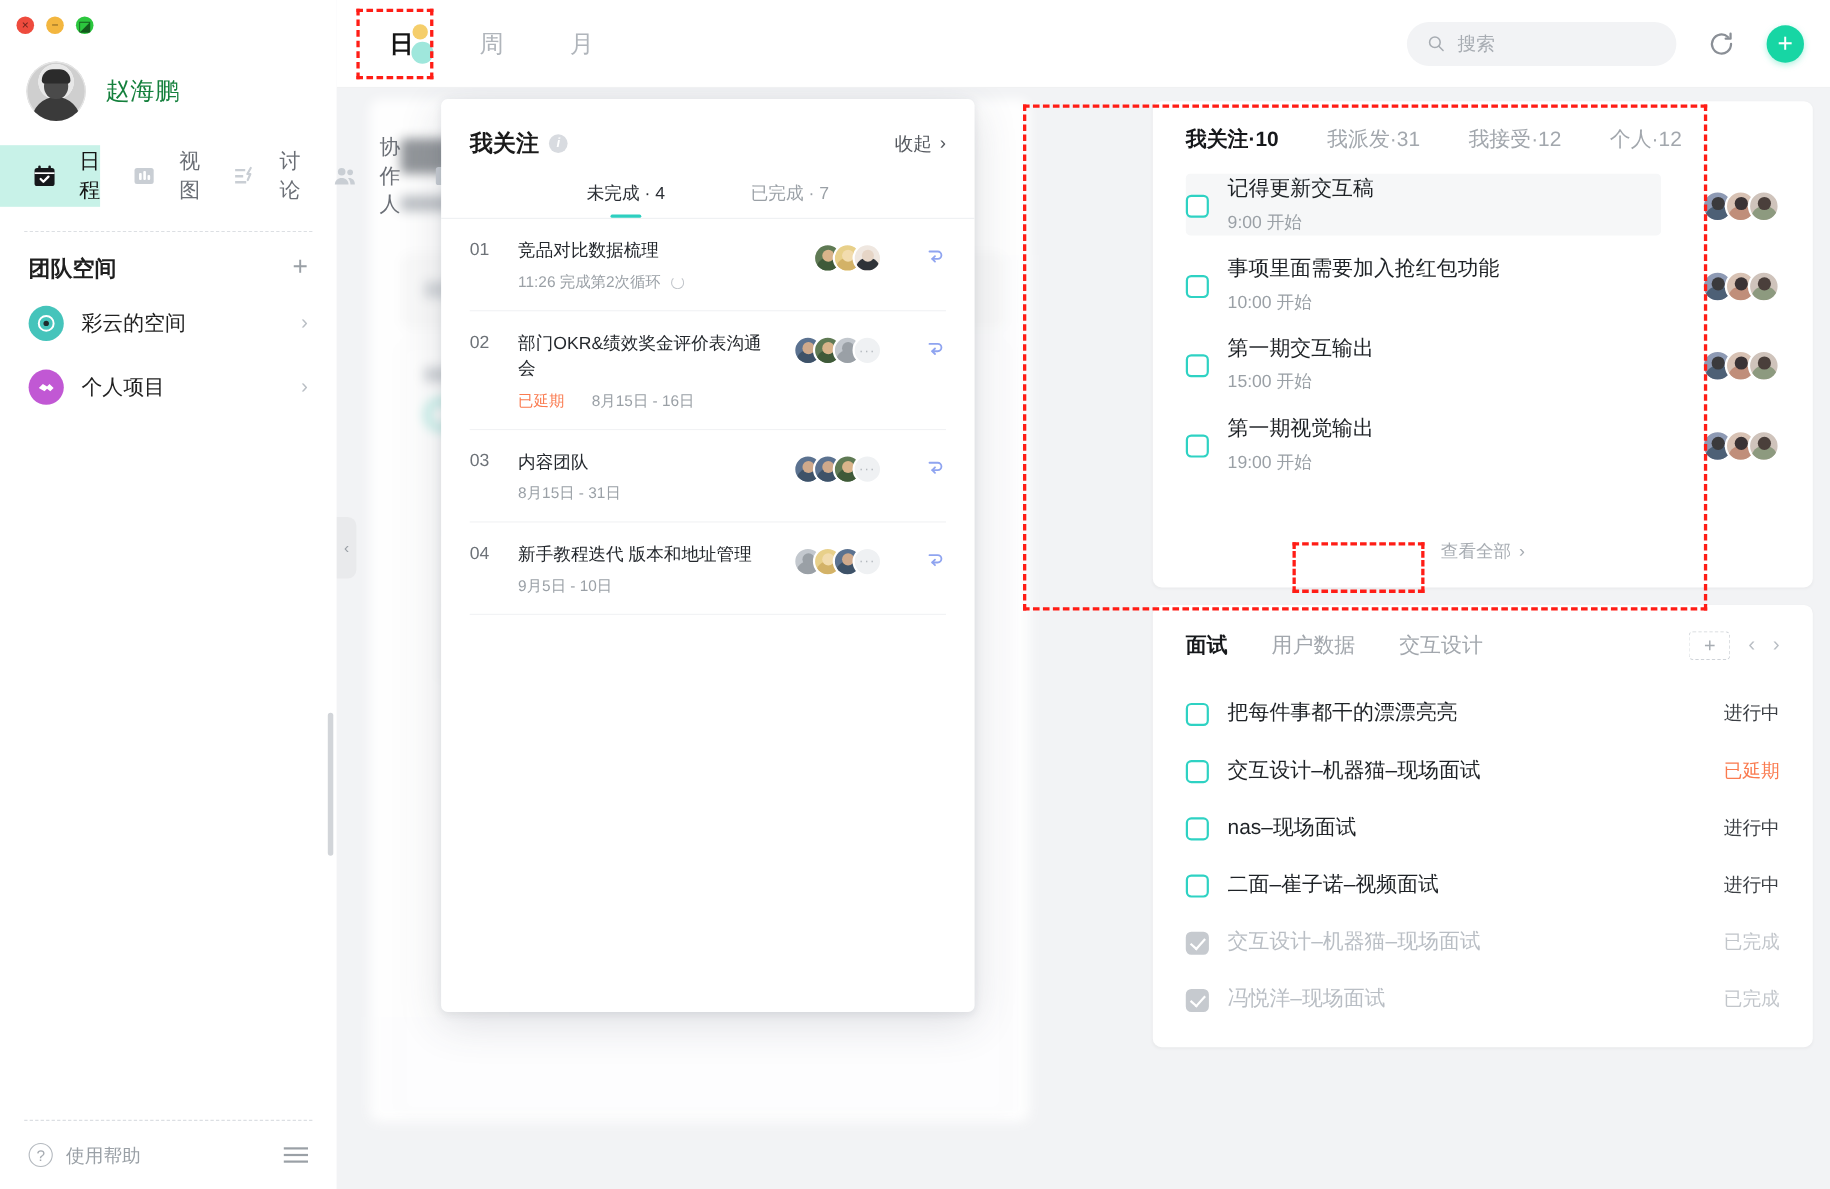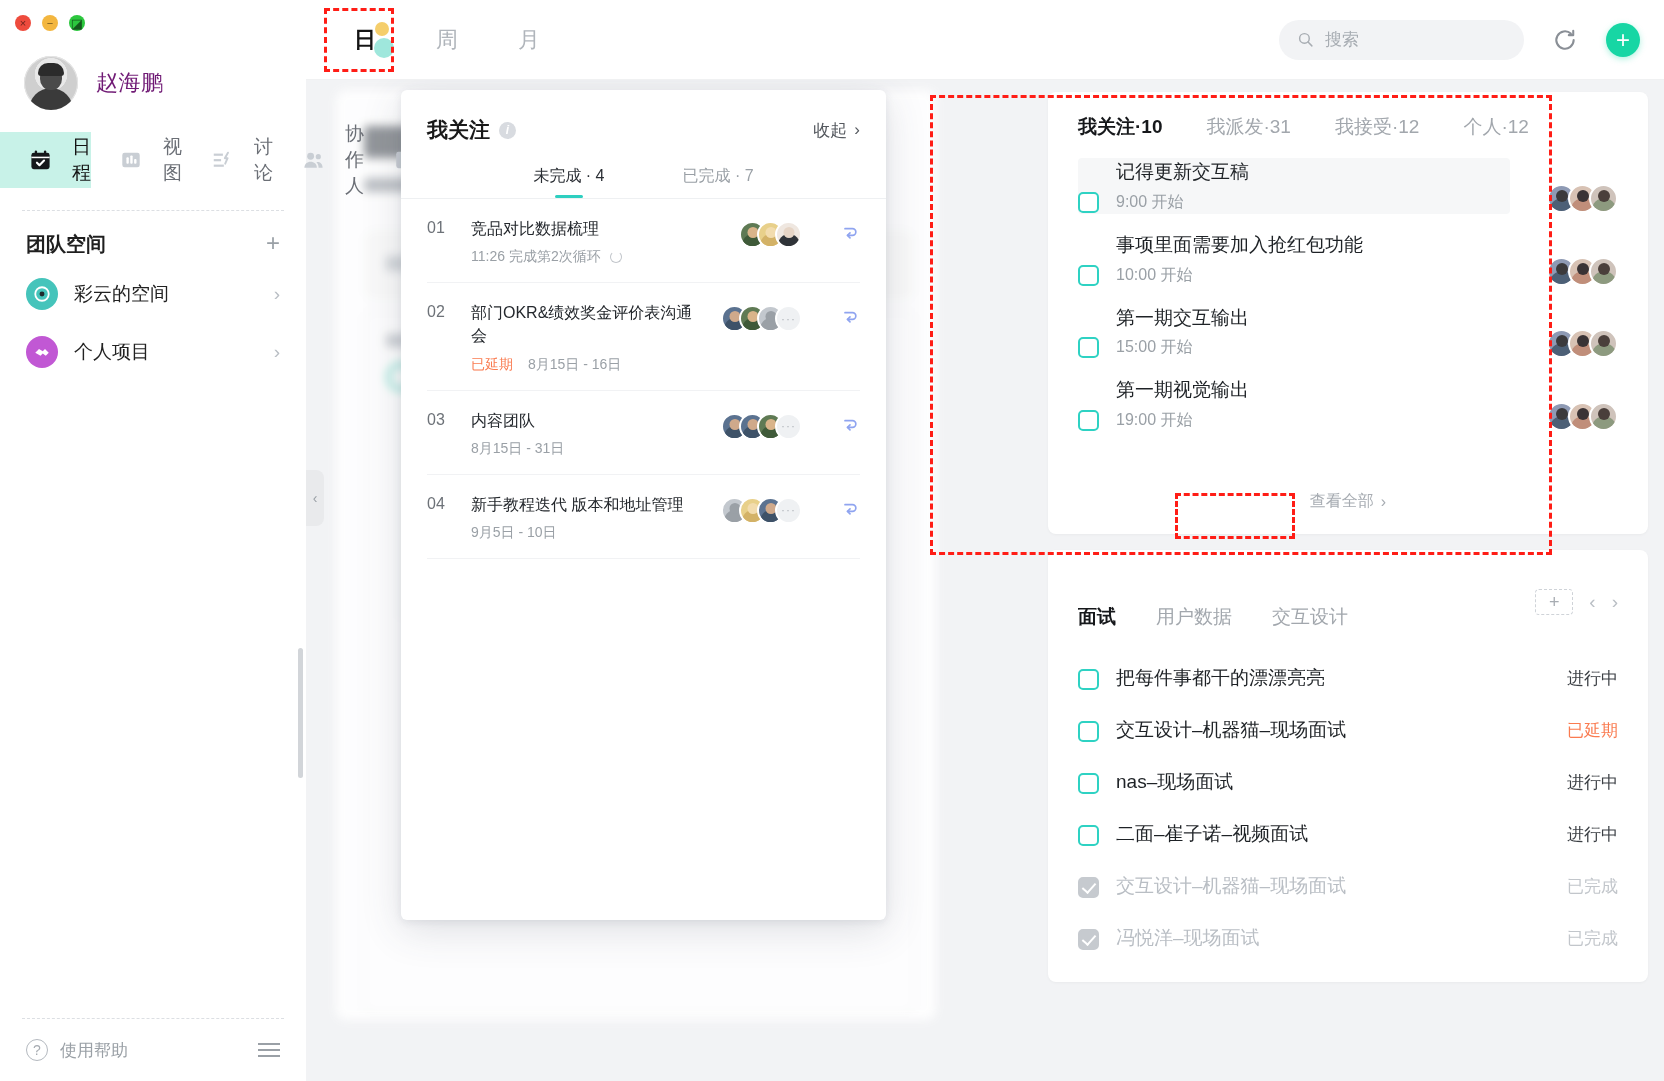--- a/index.html
+++ b/index.html
@@ -26,21 +26,21 @@
 
   .profile { display: flex; align-items: center; gap: 18px; padding: 14px 0 22px 24px; }
   .avatar-lg {
     width: 54px; height: 54px; border-radius: 50%; overflow: hidden; flex: 0 0 54px;
     background: radial-gradient(circle at 50% 34%, #e8e8e8 0 36%, #cfcfcf 37% 100%);
     position: relative; box-shadow: inset 0 0 0 1px #e6e6e6;
   }
   .avatar-lg .head { position:absolute; width:22px; height:24px; left:16px; top:10px; border-radius:50% 50% 46% 46%; background:#4a4a4a; }
   .avatar-lg .hair { position:absolute; width:26px; height:13px; left:14px; top:7px; border-radius:13px 13px 4px 4px; background:#2b2b2b; }
   .avatar-lg .body { position:absolute; width:44px; height:22px; left:5px; bottom:0; border-radius:22px 22px 0 0; background:#3a3a3a; }
-  .profile-name { font-size: 22px; color: #701a75; font-weight: 500; letter-spacing: .5px; text-align: center; }
+  .profile-name { font-size: 22px; color: #15803d; font-weight: 500; letter-spacing: .5px; text-align: center; }
 
   .nav { display: flex; }
   .nav-item {
     display: flex; align-items: center; gap: 20px; height: 56px; padding-left: 28px;
     color: #6b6f76; font-size: 19px; cursor: pointer;
   }
   .nav-item.active { background: #c8f2e8; color: #141414; font-weight: 500; }
   .nav-ic { width: 24px; height: 24px; flex: 0 0 24px; display: flex; align-items: center; justify-content: center; }
   .nav-ic svg { display: block; }
 
@@ -180,42 +180,42 @@
   .card { background: #ffffff; border-radius: 8px; box-shadow: 0 1px 3px rgba(0,0,0,.04); }
   .card-focus { padding: 22px 0 0 0; height: 442px; position: relative; }
   .ct-tabs { display: flex; align-items: center; padding: 0 30px; gap: 0; }
   .ct-tab { font-size: 19px; color: #a2a7ad; cursor: pointer; }
   .ct-tab + .ct-tab { margin-left: 44px; }
   .ct-tab.active { color: #16181b; font-weight: 600; }
 
   .focus-hl-bg { position: absolute; left: 30px; top: 66px; width: 432px; height: 56px; background: #f6f7f8; border-radius: 4px; }
 
   .fi-list { padding: 20px 30px 0 30px; position: relative; }
-  .fi-row { display: flex; align-items: flex-end; padding: 0 0 20px 0; position: relative; }
+  .fi-row { display: flex; align-items: center; padding: 0 0 20px 0; position: relative; }
   .cbox { width: 21px; height: 21px; border-radius: 5px; border: 2px solid #2ed2c3; flex: 0 0 21px; margin-top: 2px; background: #fff; cursor: pointer; }
   .cbox.done { background: #c6cacf; border-color: #c6cacf; position: relative; }
   .cbox.done::after { content: ""; position: absolute; left: 5px; top: 1px; width: 6px; height: 11px; border: solid #fff; border-width: 0 2px 2px 0; transform: rotate(42deg); }
   .fi-body { flex: 1; padding-left: 17px; min-width: 0; }
   .fi-title { font-size: 19px; color: #1e2226; line-height: 1.25; }
   .fi-time { font-size: 16px; color: #9aa0a6; margin-top: 8px; }
   .fi-av { display: flex; align-items: center; padding-top: 2px; }
   .av2 { width: 29px; height: 29px; border-radius: 50%; margin-left: -8px; border: 2px solid #fff; overflow: hidden; position: relative; flex: 0 0 29px; }
   .av2:first-child { margin-left: 0; }
   .av2 .h { position: absolute; width: 12px; height: 12px; border-radius: 50%; left: 50%; top: 4px; transform: translateX(-50%); }
   .av2 .b { position: absolute; width: 24px; height: 13px; border-radius: 12px 12px 0 0; left: 50%; bottom: 0; transform: translateX(-50%); }
   .av2.p1 { background: #8e9ab4; } .av2.p1 .h { background: #3b3a3c; } .av2.p1 .b { background: #4d6076; }
   .av2.p2 { background: #d8c2b4; } .av2.p2 .h { background: #3a3335; } .av2.p2 .b { background: #c08e7a; }
   .av2.p3 { background: #cfc3bb; } .av2.p3 .h { background: #4a3f3b; } .av2.p3 .b { background: #8d9a7f; }
 
   .view-all { position: absolute; left: 0; right: 0; bottom: 22px; display: flex; justify-content: center; align-items: center; }
   .view-all span { font-size: 16px; color: #a7acb2; cursor: pointer; display: flex; align-items: center; gap: 7px; }
 
   .card-proj { padding: 24px 0 18px 0; }
   .pj-head { display: flex; align-items: center; padding: 0 30px; }
-  .pj-tab { font-size: 19px; color: #a2a7ad; cursor: pointer; margin-top: 30px; }
+  .pj-tab { font-size: 19px; color: #a2a7ad; cursor: pointer; }
   .pj-tab + .pj-tab { margin-left: 40px; }
   .pj-tab.active { color: #16181b; font-weight: 600; }
   .pj-actions { margin-left: auto; display: flex; align-items: center; gap: 16px; }
   .pj-add { width: 38px; height: 26px; border: 1px dashed #cfd3d8; border-radius: 4px; color: #a7acb2;
             display: flex; align-items: center; justify-content: center; font-size: 18px; cursor: pointer; }
   .pj-nav { color: #b9bec4; font-size: 19px; cursor: pointer; }
 
   .pj-list { padding: 22px 30px 0 30px; }
   .pj-row { display: flex; align-items: center; padding: 13px 0; }
   .pj-title { flex: 1; font-size: 19px; color: #1e2226; padding-left: 17px; }
@@ -474,21 +474,21 @@
                 </svg>
             </div>
           </div>
 
           <div class="task-row">
             <div class="tidx">02</div>
             <div class="tbody">
               <div class="ttitle">部门OKR&amp;绩效奖金评价表沟通会</div>
               <div class="tmeta">
                 <span class="delay">已延期</span>
-                <span style="margin-left:6px">8月15日 - 16日</span>
+                <span style="margin-left:16px">8月15日 - 16日</span>
               </div>
             </div>
             <div class="tavatars">
               <span class="av a4">
                   <span class="b"></span>
                   <span class="h"></span>
                 </span>
               <span class="av a1">
                   <span class="b"></span>
                   <span class="h"></span>

